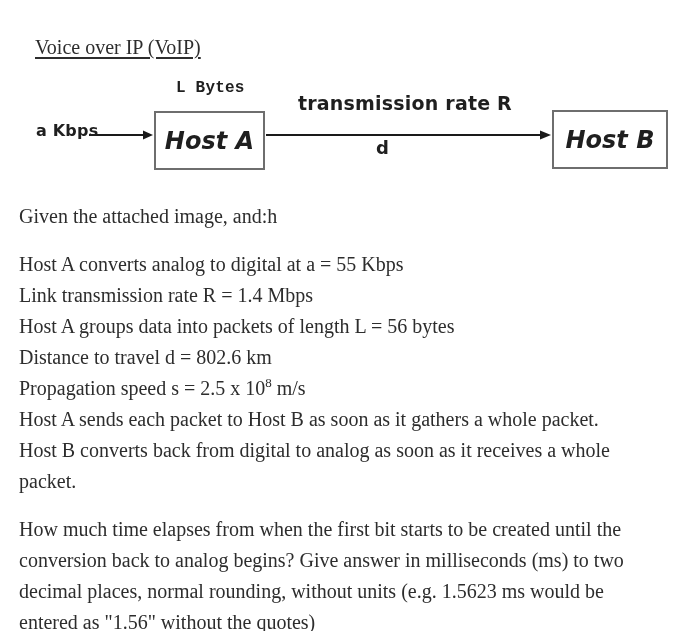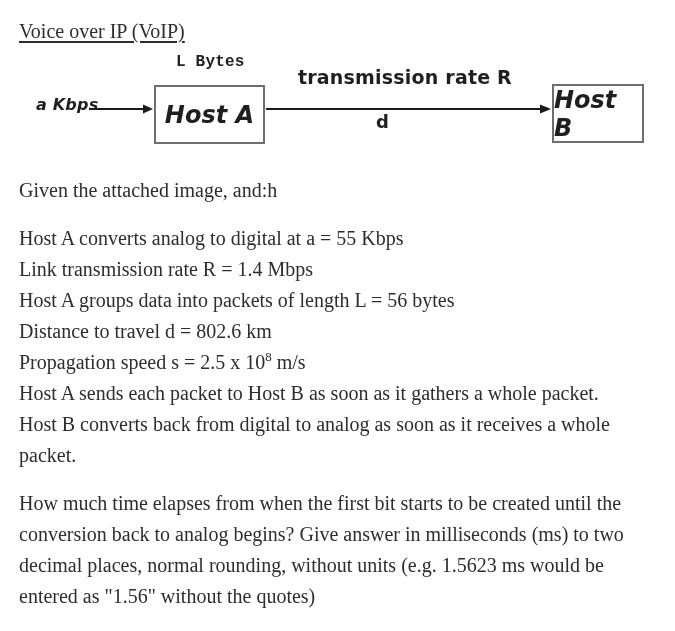--- a/index.html
+++ b/index.html
@@ -10,50 +10,50 @@
     background:#ffffff;
     font-family:"Liberation Serif", serif;
     color:#2d2d2d;
     box-sizing:border-box;
     padding:20px 16px 0 19px;
     overflow:hidden;
   }
   h1.title{
     font-size:20px;
     font-weight:400;
-    margin:0;
+    margin:16px;
     text-decoration:underline;
     text-underline-offset:3px;
     color:#2d2d2d;
   }
   
   .diagram{
     position:relative;
     height:106px;
     margin-top:6px;
     font-family:"DejaVu Sans", sans-serif;
     color:#1f1f1f;
   }
   .diagram svg{position:absolute;left:0;top:0;pointer-events:none;}
   .dlabel{position:absolute;font-weight:600;letter-spacing:.2px;white-space:nowrap;}
   .lbl-bytes{left:157px;top:4px;font-size:16px;font-family:Liberation Mono, monospace;}
   .lbl-rate{left:279px;top:17px;font-size:19px;}
-  .lbl-akbps{left:17px;top:46px;font-size:16px;font-style:italic;}
+  .lbl-akbps{left:17px;top:46px;font-size:16px;}
   .lbl-d{left:357px;top:62px;font-size:18px;}
   .hostbox{
     position:absolute;
     border:2px solid #6e6e6e;
     background:#ffffff;
     display:flex;align-items:center;justify-content:center;
     font-size:24px;font-weight:600;
     box-sizing:border-box;
     font-style:italic;
   }
   .host-a{left:135px;top:36px;width:111px;height:59px;}
-  .host-b{left:533px;top:35px;width:92px;height:59px;}
+  .host-b{left:533px;top:35px;width:116px;height:59px;}
   
   .bodytext{font-size:20px;line-height:31px;}
   .intro{margin:20px 0 0 0;}
   .given{margin:17px 0 0 0;}
   .given p{margin:0;}
   .question{margin:17px 0 0 0;}
   sup{font-size:13px;line-height:0;}
 </style>
 </head>
 <body>

